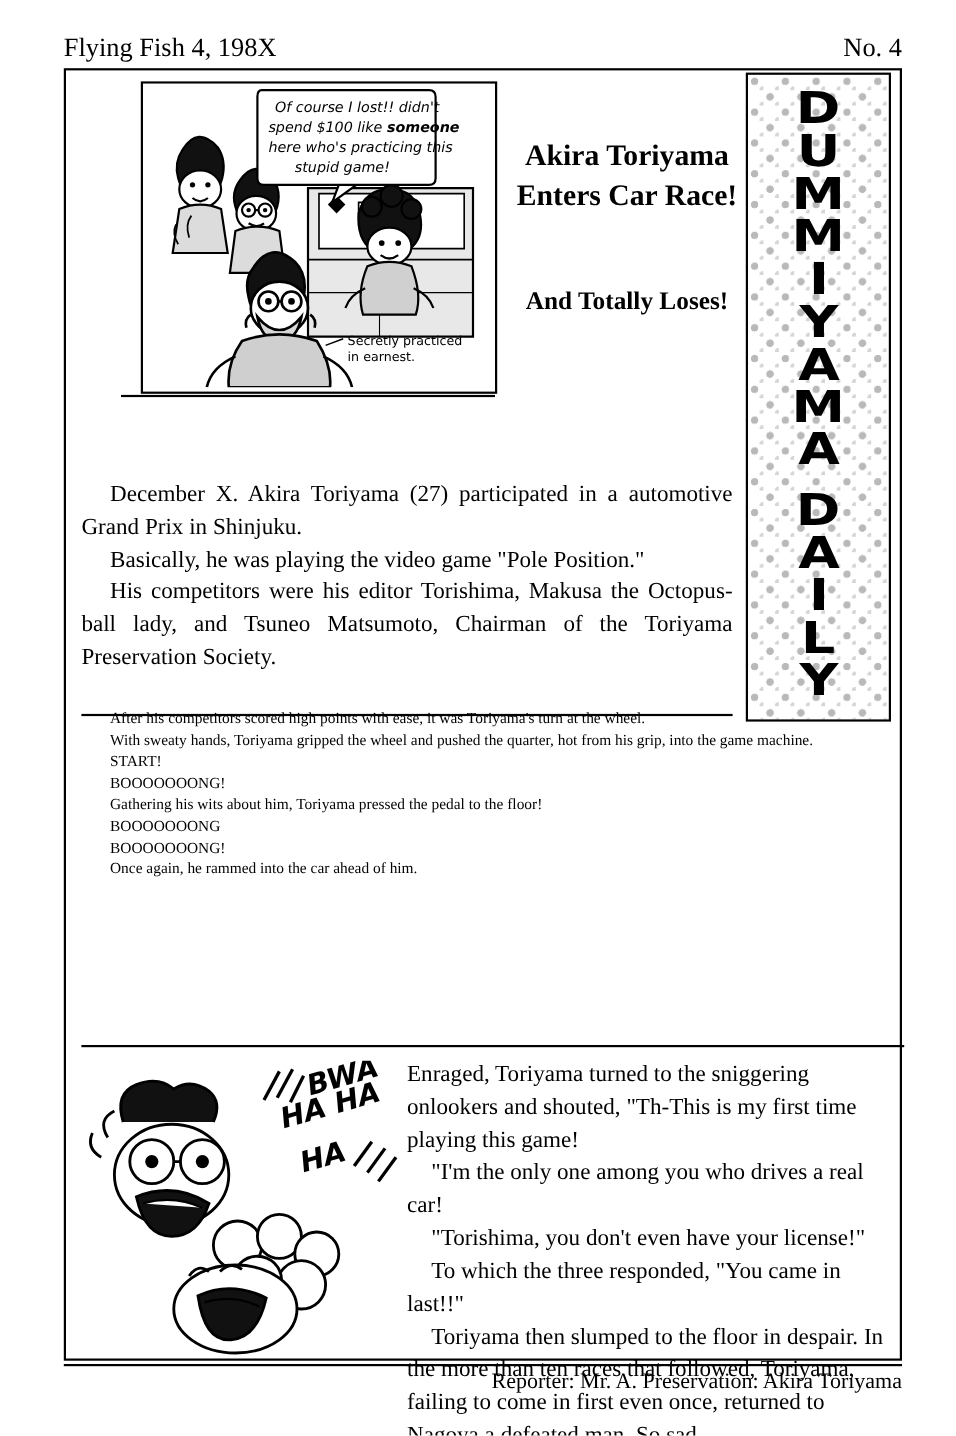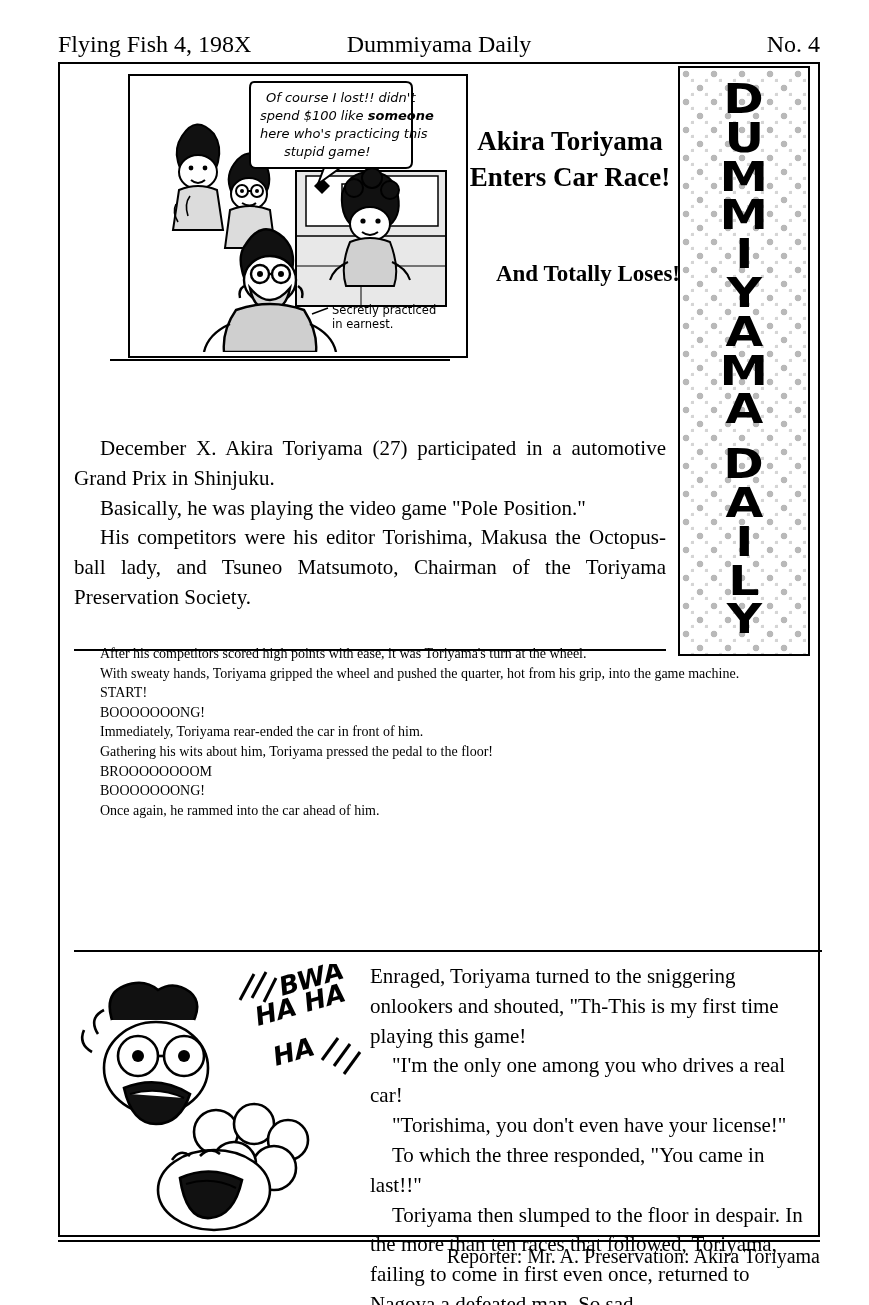--- a/index.html
+++ b/index.html
@@ -64,21 +64,20 @@
   
   .comic-panel {
     position: absolute;
     left: 68px;
     top: 10px;
     width: 320px;
     height: 280px;
     border: 2px solid #000;
     background: #fff;
     overflow: hidden;
-    padding-left: 16px;
   }
   .comic-panel svg { display: block; }
 
   .panel-caption {
     font-family: "DejaVu Sans", sans-serif;
   }
 
   
   .rule-under-comic {
     position: absolute;
@@ -99,21 +98,21 @@
     font-weight: bold;
     font-size: 27px;
     line-height: 1.32;
     margin-top: 40px;
   }
   .subhead {
     position: absolute;
     left: 400px;
     top: 195px;
     width: 220px;
-    text-align: right;
+    text-align: center;
     font-weight: bold;
     font-size: 23px;
     line-height: 1.34;
   }
 
   
   .banner {
     position: absolute;
     right: 8px;
     top: 2px;
@@ -229,21 +228,20 @@
     border-top: 2px solid #000;
   }
 </style>
 </head>
 <body>
 
 <div class="page">
 
   <div class="masthead">
     <div class="left">Flying Fish 4, 198X</div>
-    <div class="center">Dummiyama Daily</div>
     <div class="right">No. 4</div>
   </div>
 
   <div class="frame">
 
     <div class="top-area">
 
       <div class="comic-panel">
         <svg width="316" height="276" viewBox="0 0 316 276" xmlns="http://www.w3.org/2000/svg">
           <rect x="0" y="0" width="316" height="276" fill="#fff"></rect>
@@ -357,23 +355,22 @@
       <p>His competitors were his editor Torishima, Makusa the Octopus-ball lady, and Tsuneo Matsumoto, Chairman of the Toriyama Preservation Society.</p>
     </div>
 
     <div class="rule-mid"></div>
 
     <div class="mid-section">
       <p>After his competitors scored high points with ease, it was Toriyama's turn at the wheel.</p>
       <p>With sweaty hands, Toriyama gripped the wheel and pushed the quarter, hot from his grip, into the game machine.</p>
       <p class="noindent">START!</p>
       <p class="noindent">BOOOOOOONG!</p>
-      <p class="noindent">Immediately, Toriyama rear-ended the car in front of him.</p>
       <p class="noindent">Gathering his wits about him, Toriyama pressed the pedal to the floor!</p>
-      <p class="noindent">BROOOOOOOOM</p>
+      <p class="noindent">BOOOOOOONG</p>
       <p class="noindent">BOOOOOOONG!</p>
       <p class="noindent">Once again, he rammed into the car ahead of him.</p>
     </div>
 
     <div class="rule-mid2"></div>
 
     <div class="bottom-art">
       <svg width="300" height="270" viewBox="0 0 300 270" xmlns="http://www.w3.org/2000/svg">
         <rect x="0" y="0" width="300" height="270" fill="#fff"></rect>
 

